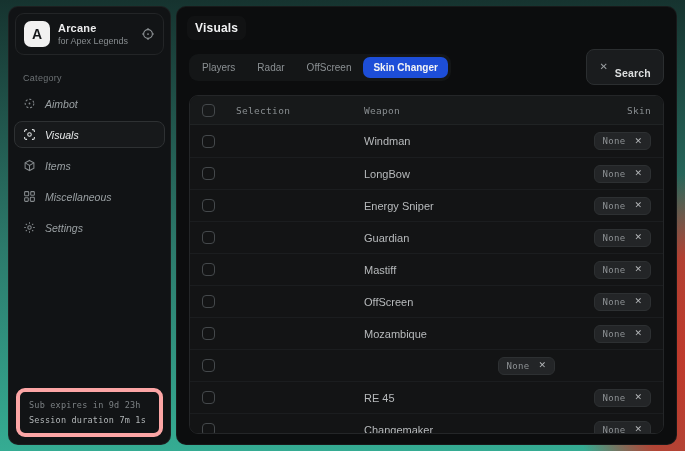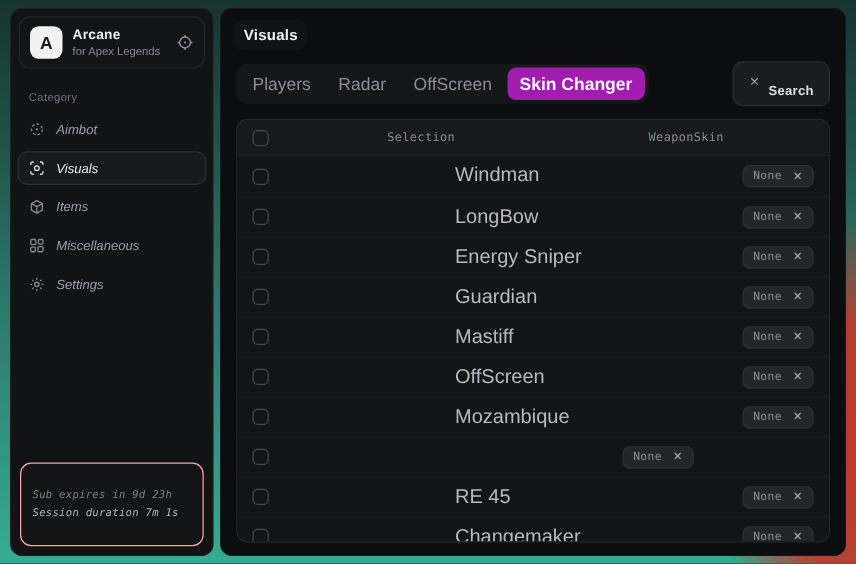--- a/index.html
+++ b/index.html
@@ -42,47 +42,46 @@
   .nav{display:flex; flex-direction:column; gap:2px; padding:0 5px;font-style:italic;}
   .nav-item{
     display:flex; align-items:center; gap:9px; padding:6px 8px; border-radius:8px;
     border:1px solid transparent; color:#9aa0a3; font-size:10.5px; cursor:pointer;
   }
   .nav-item .icon{display:flex; align-items:center; color:#84898c;}
   .nav-item.active{background:#17191b; border-color:#2e3133; color:#e9ebec;}
   .nav-item.active .icon{color:#dfe2e3;}
   .nav-item + .nav-item{margin-top:2px;}
   .sidebar-footer{
-    margin:8px 7px 7px; margin-top:auto; padding:20px 9px; border:1px solid #fca5a5;
+    margin:8px 7px 7px; margin-top:auto; padding:8px 9px; border:4px solid #fca5a5;
     border-radius:9px; background:#121416;
     font-family:"DejaVu Sans Mono", monospace;
-    font-style:italic;
   }
   .foot-line1{font-size:8.5px; color:#7c8184; letter-spacing:.2px;}
   .foot-line2{font-size:8.5px; color:#b2b6b8; margin-top:5px; letter-spacing:.2px;}
 
   
   .panel{
     flex:1; background:#0c0d0e; border:1px solid rgba(255,255,255,.05); border-radius:10px;
     display:flex; flex-direction:column; overflow:hidden;
   }
   .panel-header{padding:9px 10px 7px;}
   .title-chip{
     display:inline-block; background:rgba(255,255,255,.025); border-radius:7px;
     padding:5px 8px; font-size:12px; font-weight:bold; color:#f1f2f3; letter-spacing:.2px;
   }
   .toolbar{display:flex; align-items:center; justify-content:space-between; padding:2px 12px 0;}
   .tabs{
     display:flex; align-items:center; gap:2px; background:#141617; border-radius:9px; padding:3px;
   }
   .tab{
-    padding:5px 10px; font-size:14px; color:#8b9093; border-radius:7px; cursor:pointer;
+    padding:5px 10px; font-size:10px; color:#8b9093; border-radius:7px; cursor:pointer;
     white-space:nowrap;
   }
-  .tab.active{background:#a21caf; color:#f3f4f5; font-weight:bold;}
+  .tab.active{background:#1d4ed8; color:#f3f4f5; font-weight:bold;}
   .search-btn{
     display:flex; align-items:center; gap:7px; background:#1a1c1e; border:1px solid #2b2e30;
     border-radius:8px; padding:5px 12px; cursor:pointer;
   }
   .search-x{color:#9a9ea1; font-size:10px; line-height:1;}
   .search-label{color:#dcdedf; font-size:10.5px; font-weight:bold; letter-spacing:.2px;margin-top:12px;}
 
   
   .table{
     margin:10px 12px 10px; border:1px solid #242628; border-radius:9px; overflow:hidden;
@@ -94,23 +93,23 @@
   }
   .thead{
     height:29px; background:#17191a; border-bottom:1px solid #202324;
     font-family:"DejaVu Sans Mono", monospace; font-size:9.5px; color:#888d90;
   }
   .tbody .trow + .trow{border-top:1px solid #1b1d1f;}
   .checkbox{
     width:13px; height:13px; border:1.5px solid #44484b; border-radius:4px; background:transparent;
     cursor:pointer;
   }
-  .col-head{letter-spacing:.3px;text-align:right;}
-  .col-skin{text-align:left;}
-  .weapon-name{font-size:16px; color:#b7babc;}
+  .col-head{letter-spacing:.3px;}
+  .col-skin{text-align:right;}
+  .weapon-name{font-size:11px; color:#b7babc;}
   .badge-cell{display:flex; justify-content:flex-end;}
   .skin-badge{
     display:inline-flex; align-items:center; gap:9px; background:#232527; border:1px solid #2d3032;
     border-radius:6px; padding:3px 8px; cursor:pointer;
   }
   .skin-value{font-size:9px; color:#8d9194; font-family:"DejaVu Sans Mono", monospace; letter-spacing:.3px;}
   .skin-clear{font-size:9px; color:#b3b6b8; line-height:1;}
   svg{display:block;}
 </style>
 </head>

